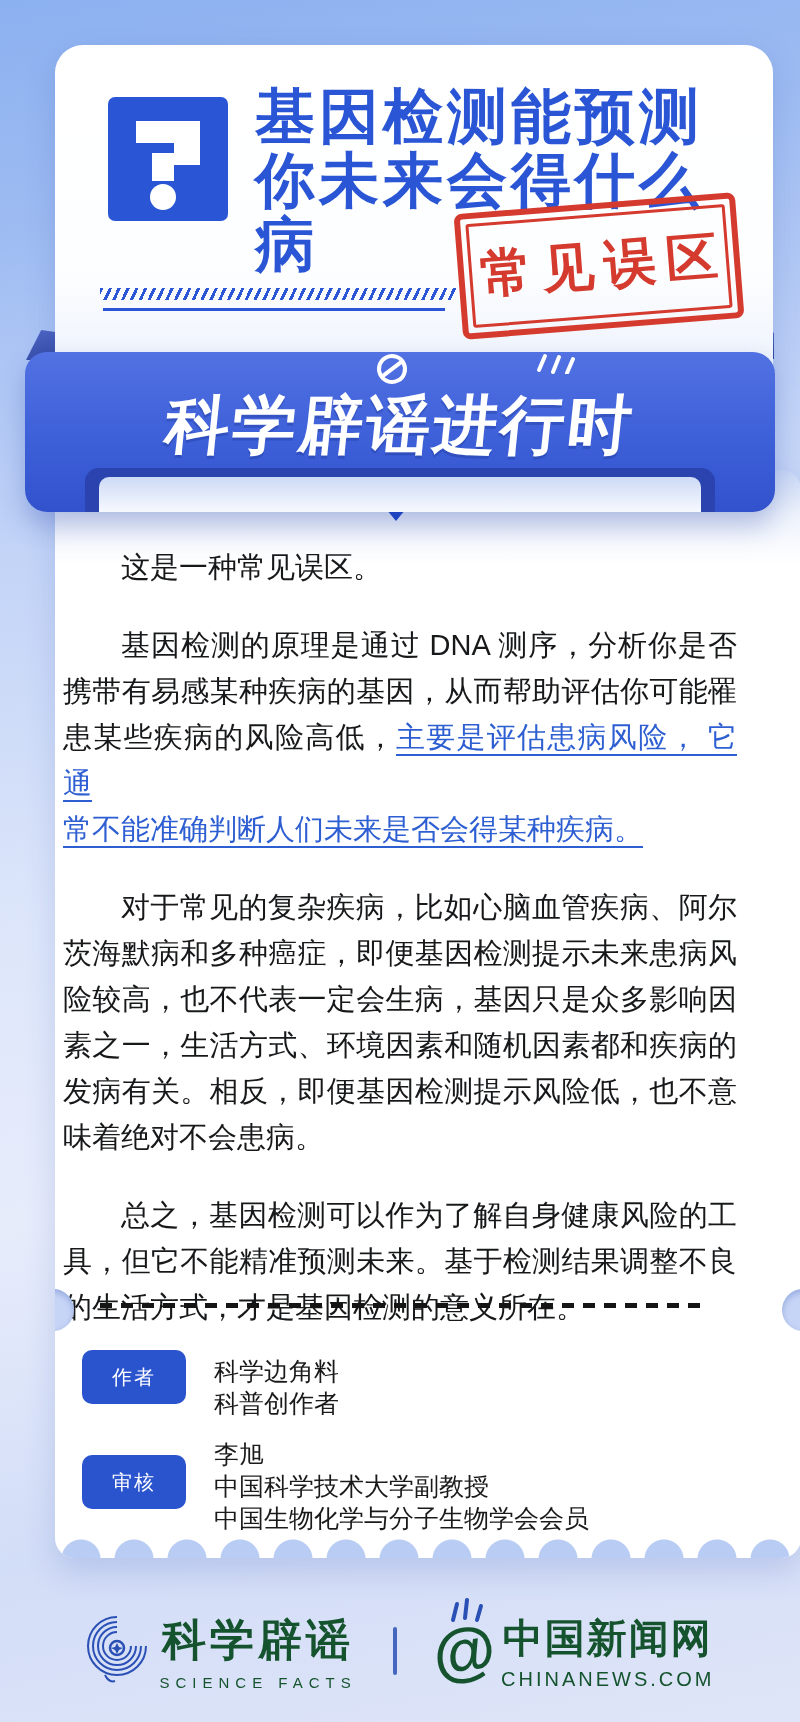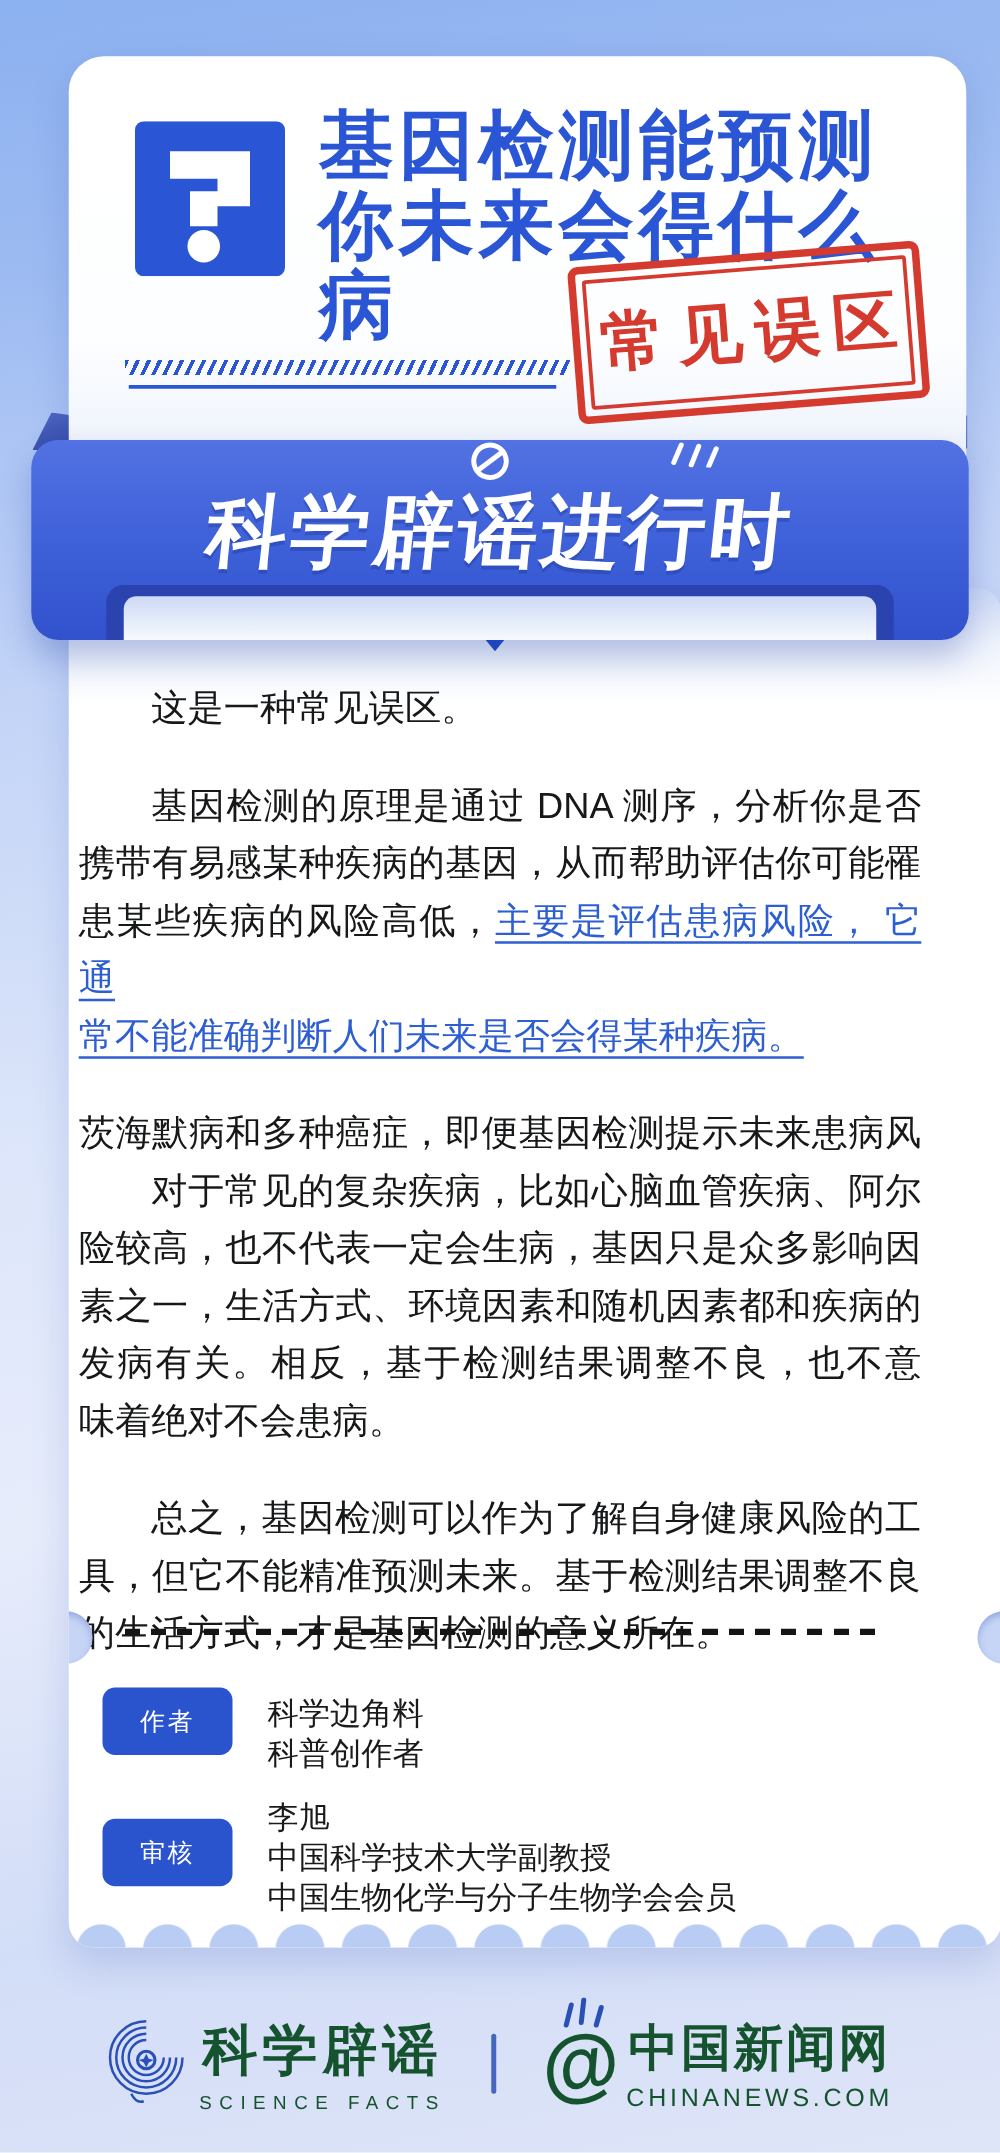--- a/index.html
+++ b/index.html
@@ -184,25 +184,25 @@
   <div class="down-triangle"></div>
 
   <div class="article">
     <div class="lastline indent">这是一种常见误区。</div>
     <div class="pgap"></div>
     <div class="line indent">基因检测的原理是通过 DNA 测序，分析你是否</div>
     <div class="line">携带有易感某种疾病的基因，从而帮助评估你可能罹</div>
     <div class="line"><span>患某些疾病的风险高低，</span><span class="hl">主要是评估患病风险， 它通</span></div>
     <div class="lastline"><span class="hl">常不能准确判断人们未来是否会得某种疾病。</span></div>
     <div class="pgap"></div>
+    <div class="line indent">对于常见的复杂疾病，比如心脑血管疾病、阿尔</div>
     <div class="line">茨海默病和多种癌症，即便基因检测提示未来患病风</div>
-    <div class="line indent">对于常见的复杂疾病，比如心脑血管疾病、阿尔</div>
     <div class="line">险较高，也不代表一定会生病，基因只是众多影响因</div>
     <div class="line">素之一，生活方式、环境因素和随机因素都和疾病的</div>
-    <div class="line">发病有关。相反，基于检测结果调整不良，也不意</div>
+    <div class="line">发病有关。相反，即便基因检测提示风险低，也不意</div>
     <div class="lastline">味着绝对不会患病。</div>
     <div class="pgap"></div>
     <div class="line indent">总之，基因检测可以作为了解自身健康风险的工</div>
     <div class="line">具，但它不能精准预测未来。基于检测结果调整不良</div>
     <div class="lastline">的生活方式，才是基因检测的意义所在。</div>
   </div>
 
   <div class="divider"></div>
 
   <div class="credit-row row-author">

